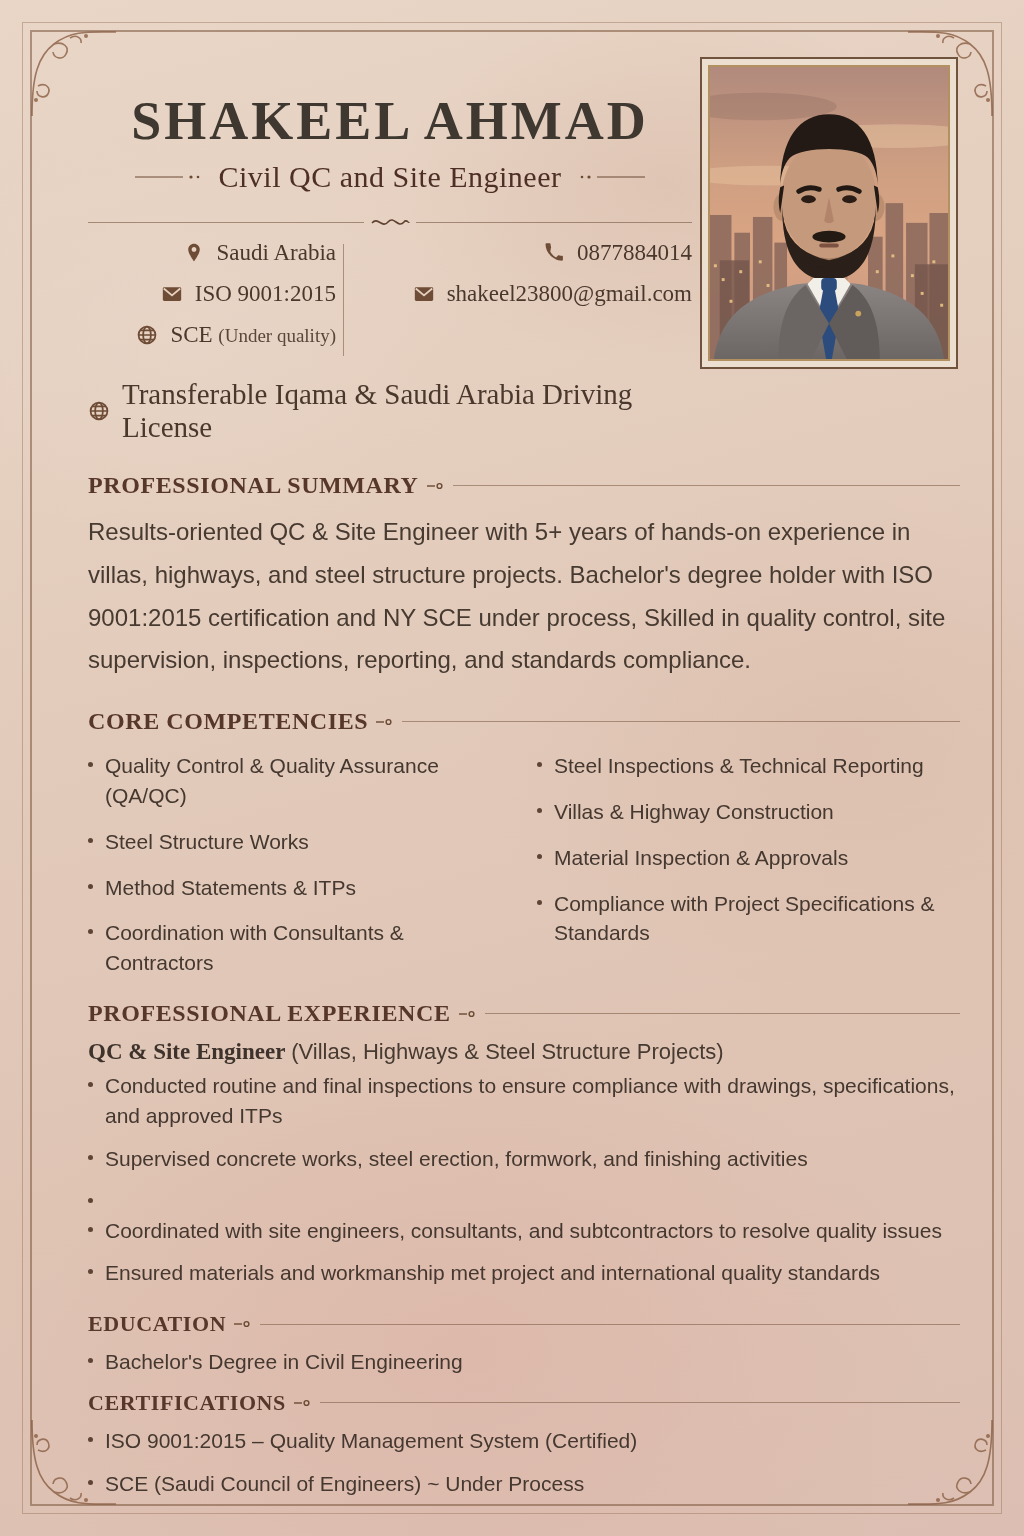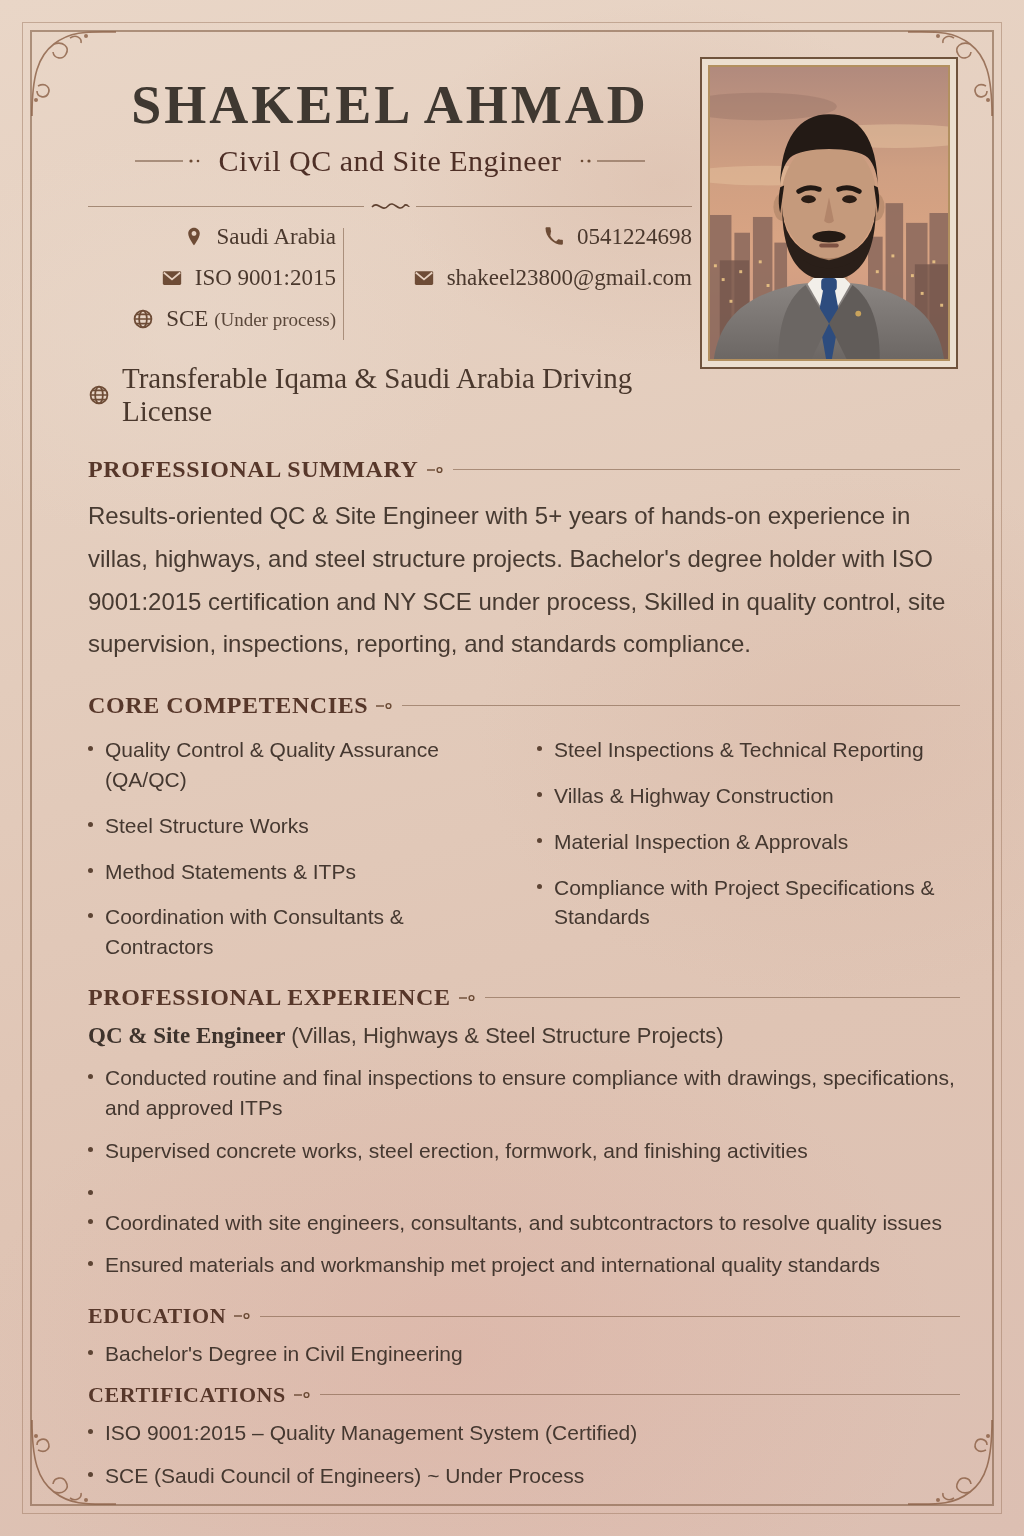--- a/index.html
+++ b/index.html
@@ -19,21 +19,21 @@
   .corner{position:absolute;width:96px;height:96px;pointer-events:none;opacity:.75;}
   .corner.tl{top:24px;left:24px;}
   .corner.tr{top:24px;right:24px;transform:scaleX(-1);}
   .corner.bl{bottom:24px;left:24px;transform:scaleY(-1);}
   .corner.br{bottom:24px;right:24px;transform:scale(-1,-1);}
   .corner svg{width:100%;height:100%;}
 
   .content{position:absolute;left:88px;top:62px;width:872px;}
   .head-left{width:604px;}
 
-  h1.name{margin:14px 0 0;font-size:54px;font-weight:bold;letter-spacing:3px;
+  h1.name{margin:30px 0 0;font-size:54px;font-weight:bold;letter-spacing:3px;
     color:#3f3831;text-align:center;line-height:1.08;}
   .subtitle-row{display:flex;align-items:center;justify-content:center;gap:12px;margin-top:10px;}
   .subtitle{font-size:30px;color:#4e2f26;letter-spacing:.5px;}
   .flourish svg{display:block;}
 
   .divider-row{display:flex;align-items:center;gap:6px;margin:22px 0 12px;}
   .divider-row .line{flex:1;border-top:1px solid rgba(110,76,52,.55);}
 
   .contact-grid{display:grid;grid-template-columns:248px 14px 1fr;align-items:start;}
   .contact-col{display:flex;flex-direction:column;gap:15px;align-items:flex-end;}
@@ -47,21 +47,21 @@
   section{margin-top:24px;}
   .sec-head{display:flex;align-items:center;gap:8px;}
   .sec-head h2{margin:0;font-size:24px;font-weight:bold;letter-spacing:.6px;color:#57372a;}
   .sec-head.small h2{font-size:22px;}
   .sec-orn{flex:0 0 auto;display:flex;align-items:center;}
   .sec-rule{flex:1;border-top:1px solid rgba(110,76,52,.5);}
 
   .body-sans{font-family:"Liberation Sans", sans-serif;}
   p.para{margin:12px 0 0;font-size:24px;line-height:1.78;color:#473a31;}
 
-  .bullets{margin-top:14px;}
+  .bullets{margin-top:6px;}
   .bullet{display:flex;gap:12px;font-size:21px;line-height:1.42;color:#453830;margin-bottom:13px;}
   .bullet .dot{flex:0 0 5px;width:5px;height:5px;border-radius:50%;background:#5d4434;margin-top:11px;}
   .two-col{display:grid;grid-template-columns:1fr 1fr;column-gap:26px;margin-top:16px;}
   .two-col .bullet{margin-bottom:16px;}
 
   .job-line{margin-top:12px;font-size:23px;color:#473a31;}
   .job-title{font-weight:bold;color:#3e332c;}
   .job-note{font-size:22px;}
 
   
@@ -249,32 +249,32 @@
             <span>ISO 9001:2015</span>
           </div>
           <div class="contact-item">
             <span class="cicon">
               <svg viewBox="0 0 24 24" fill="none" stroke="#6e4c36" stroke-width="1.9">
                   <circle cx="12" cy="12" r="9.2"></circle>
                   <ellipse cx="12" cy="12" rx="4.2" ry="9.2"></ellipse>
                   <path d="M3,12 h18 M4.4,7 h15.2 M4.4,17 h15.2"></path>
                 </svg>
             </span>
-            <span><span>SCE</span> <span class="note">(Under process)</span></span>
+            <span><span>SCE</span> <span class="note">(Under quality)</span></span>
           </div>
         </div>
         <div class="vrule"></div>
         <div class="contact-col" style="padding-left:12px;">
           <div class="contact-item">
             <span class="cicon">
               <svg viewBox="0 0 24 24" fill="#6e4c36">
                   <path d="M7.6 10.4c1.5 2.9 3.9 5.3 6.8 6.8l2.3-2.3c.3-.3.7-.4 1.1-.3 1.2.4 2.4.6 3.7.6.6 0 1 .5 1 1v3.9c0 .6-.4 1-1 1C11.4 21.1 1.9 11.6 1.9 1.5c0-.6.5-1 1-1h4c.6 0 1 .4 1 1 0 1.3.2 2.5.6 3.7.1.4 0 .8-.3 1.1L7.6 10.4z" transform="translate(1,1) scale(0.92)"></path>
                 </svg>
             </span>
-            <span>0541224698</span>
+            <span>0877884014</span>
           </div>
           <div class="contact-item">
             <span class="cicon">
               <svg viewBox="0 0 24 24">
                   <rect x="2" y="4.5" width="20" height="15" rx="1.5" fill="#6e4c36"></rect>
                   <path d="M3,6 L12,13.5 L21,6" stroke="#e6d0bf" stroke-width="2" fill="none"></path>
                 </svg>
             </span>
             <span>shakeel23800@gmail.com</span>
           </div>

